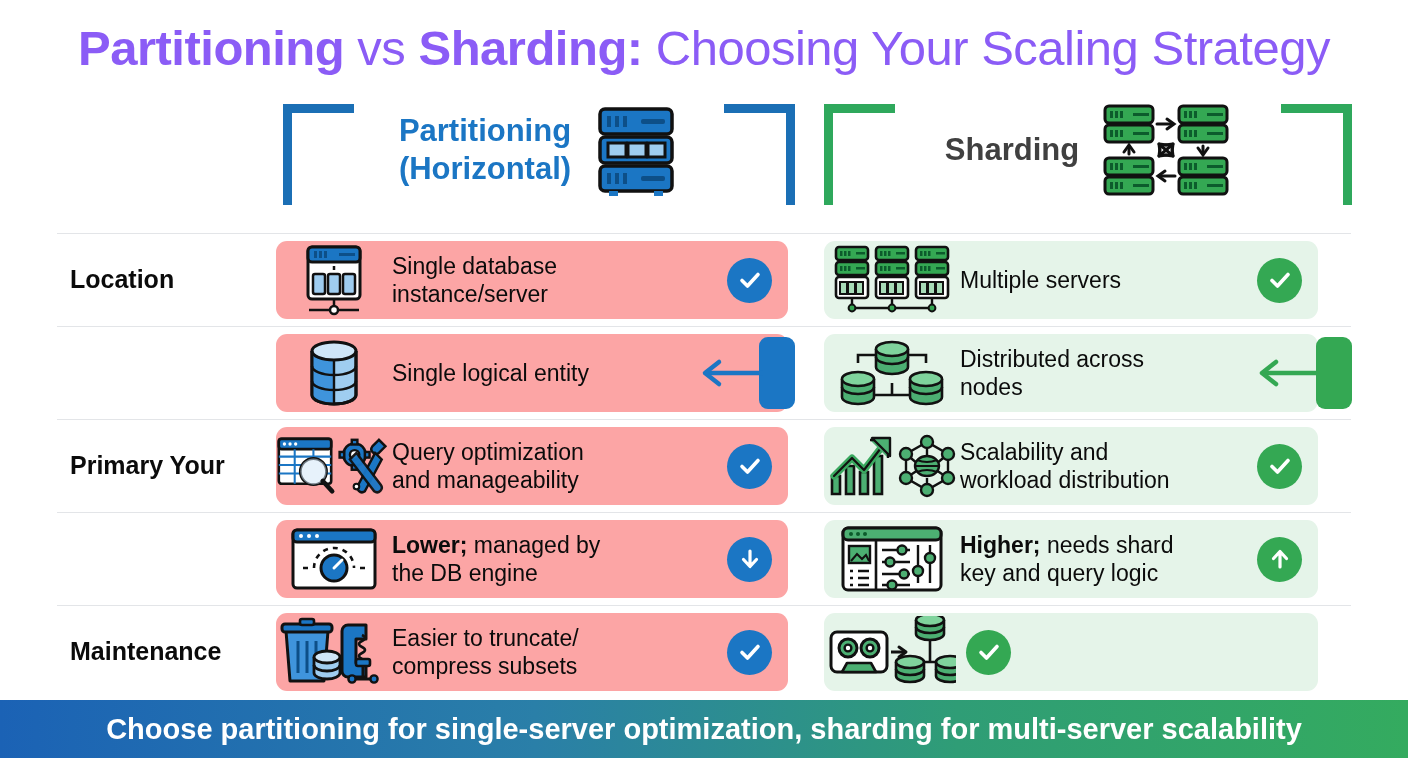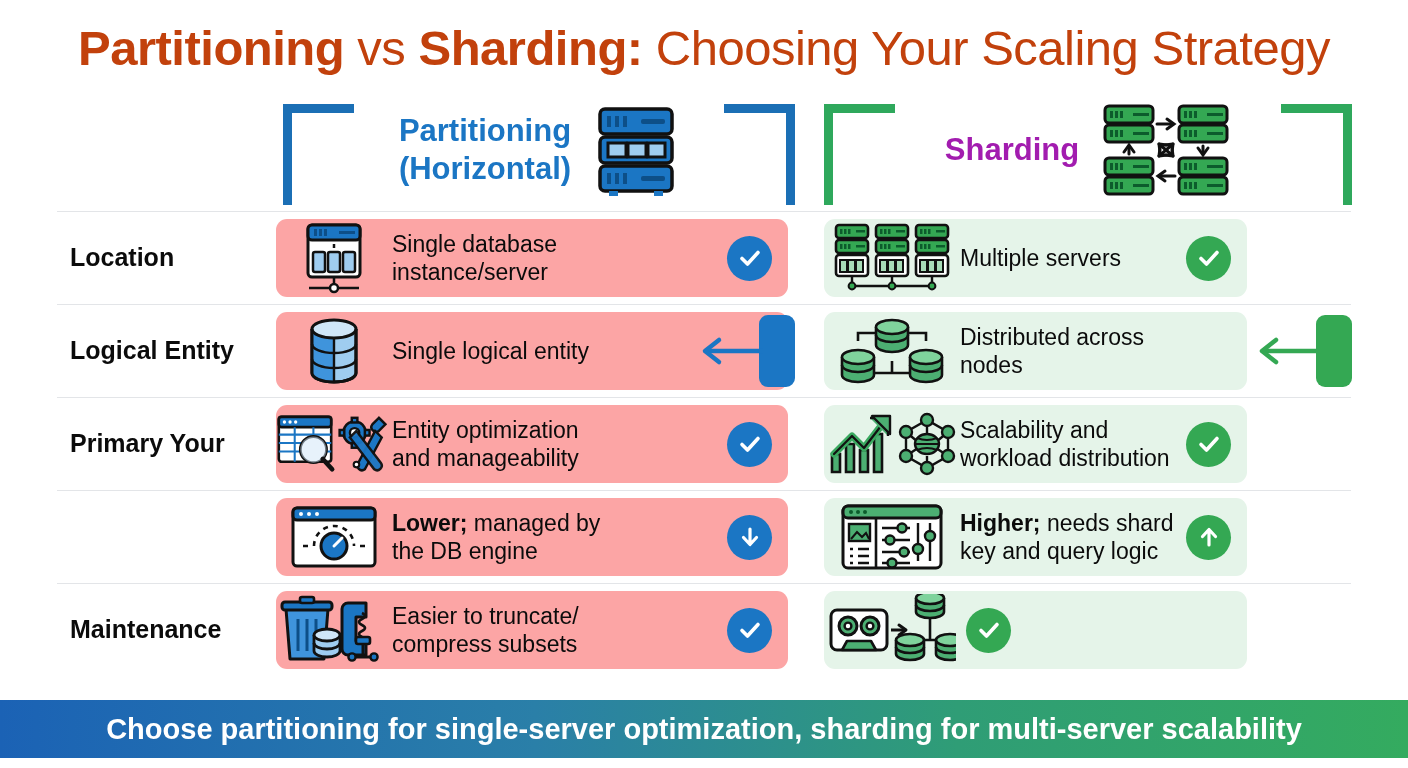--- a/index.html
+++ b/index.html
@@ -8,21 +8,21 @@
     background:#ffffff;
     font-family:"Liberation Sans","DejaVu Sans",sans-serif;
     overflow:hidden;position:relative;
   }
   .page{position:relative;width:1408px;height:768px;}
 
   
   .title{
     position:absolute;left:0;top:18px;width:1408px;
     text-align:center;
-    font-size:49px;line-height:60px;color:#c2410c;
+    font-size:49px;line-height:60px;color:#8b5cf6;
     white-space:nowrap;letter-spacing:-0.5px;
   }
   .title .b{font-weight:bold;}
   .title .r{font-weight:normal;}
 
   
   .colhead{position:absolute;top:100px;height:100px;}
   .colhead.left{left:283px;width:512px;}
   .colhead.right{left:824px;width:528px;}
   .bracket{position:absolute;top:4px;width:62px;height:92px;}
@@ -32,37 +32,37 @@
   .colhead.right{color:#2fa85c;}
   .colhead-inner{
     position:absolute;left:70px;right:70px;top:0;height:100px;
     display:flex;align-items:center;justify-content:center;gap:22px;
   }
   .colhead-text{
     font-weight:bold;font-size:31px;line-height:38px;
     text-align:center;white-space:pre-line;
   }
   .colhead.left .colhead-text{color:#1b76c4;}
-  .colhead.right .colhead-text{color:#a21caf;}
+  .colhead.right .colhead-text{color:#404040;}
   .colhead-icon{flex:0 0 auto;display:block;}
 
   
-  .row{position:absolute;left:0;width:1408px;height:93px;}
+  .row{position:absolute;left:0;width:1408px;height:93px;margin-top:22px;}
   .rowline{position:absolute;left:57px;right:57px;top:0;height:1px;background:#e3e5e8;}
   .rowlabel{
     position:absolute;left:70px;top:0;width:210px;height:93px;
     display:flex;align-items:center;
     font-weight:bold;font-size:25px;color:#0b0b0b;
   }
   .card{
     position:absolute;top:8px;height:78px;border-radius:11px;
     display:flex;align-items:center;overflow:hidden;
   }
   .card.left{left:276px;width:512px;background:#fca5a5;}
-  .card.right{left:824px;width:423px;background:#e5f4e9;}
+  .card.right{left:824px;width:494px;background:#e5f4e9;}
   .card-icon{flex:0 0 auto;display:flex;align-items:center;justify-content:center;}
   .card.left .card-icon{width:116px;}
   .card.right .card-icon{width:136px;}
   .card-text{
     flex:1 1 auto;font-size:23px;line-height:28px;color:#0b0b0b;
     padding-right:6px;white-space:pre-line;
   }
   .card-text .bold{font-weight:bold;}
   .badge{
     flex:0 0 auto;width:45px;height:45px;margin-right:16px;margin-left:6px;
@@ -303,21 +303,20 @@
       <div class="badge green">
         <svg width="26" height="26" viewBox="0 0 26 26">
             <path d="M5 13.5 L10.5 19 L21 7.5" stroke="#fff" stroke-width="3.6" fill="none" stroke-linecap="round" stroke-linejoin="round"></path>
           </svg>
       </div>
     </div>
   </div>
 
   <div class="row" style="top:304px">
     <div class="rowline"></div>
-    <div class="rowlabel">Logical Entity</div>
     <div class="card left">
       <div class="card-icon">
         <svg width="64" height="72" viewBox="0 0 64 72">
           <path d="M10 14 v44 a22 9 0 0 0 44 0 v-44" fill="#9fcdf0" stroke="#111" stroke-width="3"></path>
           <path d="M10 14 v44 a22 9 0 0 0 22 9 V14z" fill="#3f94dc" stroke="none"></path>
           <ellipse cx="32" cy="14" rx="22" ry="9" fill="#cfe6f8" stroke="#111" stroke-width="3"></ellipse>
           <path d="M10 29 a22 9 0 0 0 44 0 M10 44 a22 9 0 0 0 44 0" fill="none" stroke="#111" stroke-width="2.6"></path>
           <path d="M10 14 v44 a22 9 0 0 0 44 0 v-44" fill="none" stroke="#111" stroke-width="3"></path>
           <path d="M32 23 v44" stroke="#111" stroke-width="2.4" fill="none"></path>
         </svg>
@@ -390,21 +389,21 @@
               <rect x="2" y="15" width="5" height="6"></rect>
                 <rect x="29" y="15" width="5" height="6"></rect>
             </g>
             <path d="M44 2 l-7 7 a5 5 0 0 0 7 7 l7 -7 z" fill="#1b76c4" stroke="#111" stroke-width="2.6"></path>
             <path d="M40 16 L22 50 a5 5 0 0 0 7 7 L47 23 z" fill="#1b76c4" stroke="#111" stroke-width="2.6"></path>
             <path d="M20 16 L46 50 a5 5 0 0 1 -7 7 L13 23 z" fill="#1b76c4" stroke="#111" stroke-width="2.6" opacity="0.96"></path>
             <circle cx="20" cy="52" r="3" fill="#fff" stroke="#111" stroke-width="2.2"></circle>
           </g>
         </svg>
       </div>
-      <div class="card-text">Entity optimization
+      <div class="card-text">Query optimization
 and manageability</div>
       <div class="badge blue">
         <svg width="26" height="26" viewBox="0 0 26 26">
             <path d="M5 13.5 L10.5 19 L21 7.5" stroke="#fff" stroke-width="3.6" fill="none" stroke-linecap="round" stroke-linejoin="round"></path>
           </svg>
       </div>
     </div>
     <div class="card right">
       <div class="card-icon">
         <svg width="132" height="68" viewBox="0 0 132 68">

